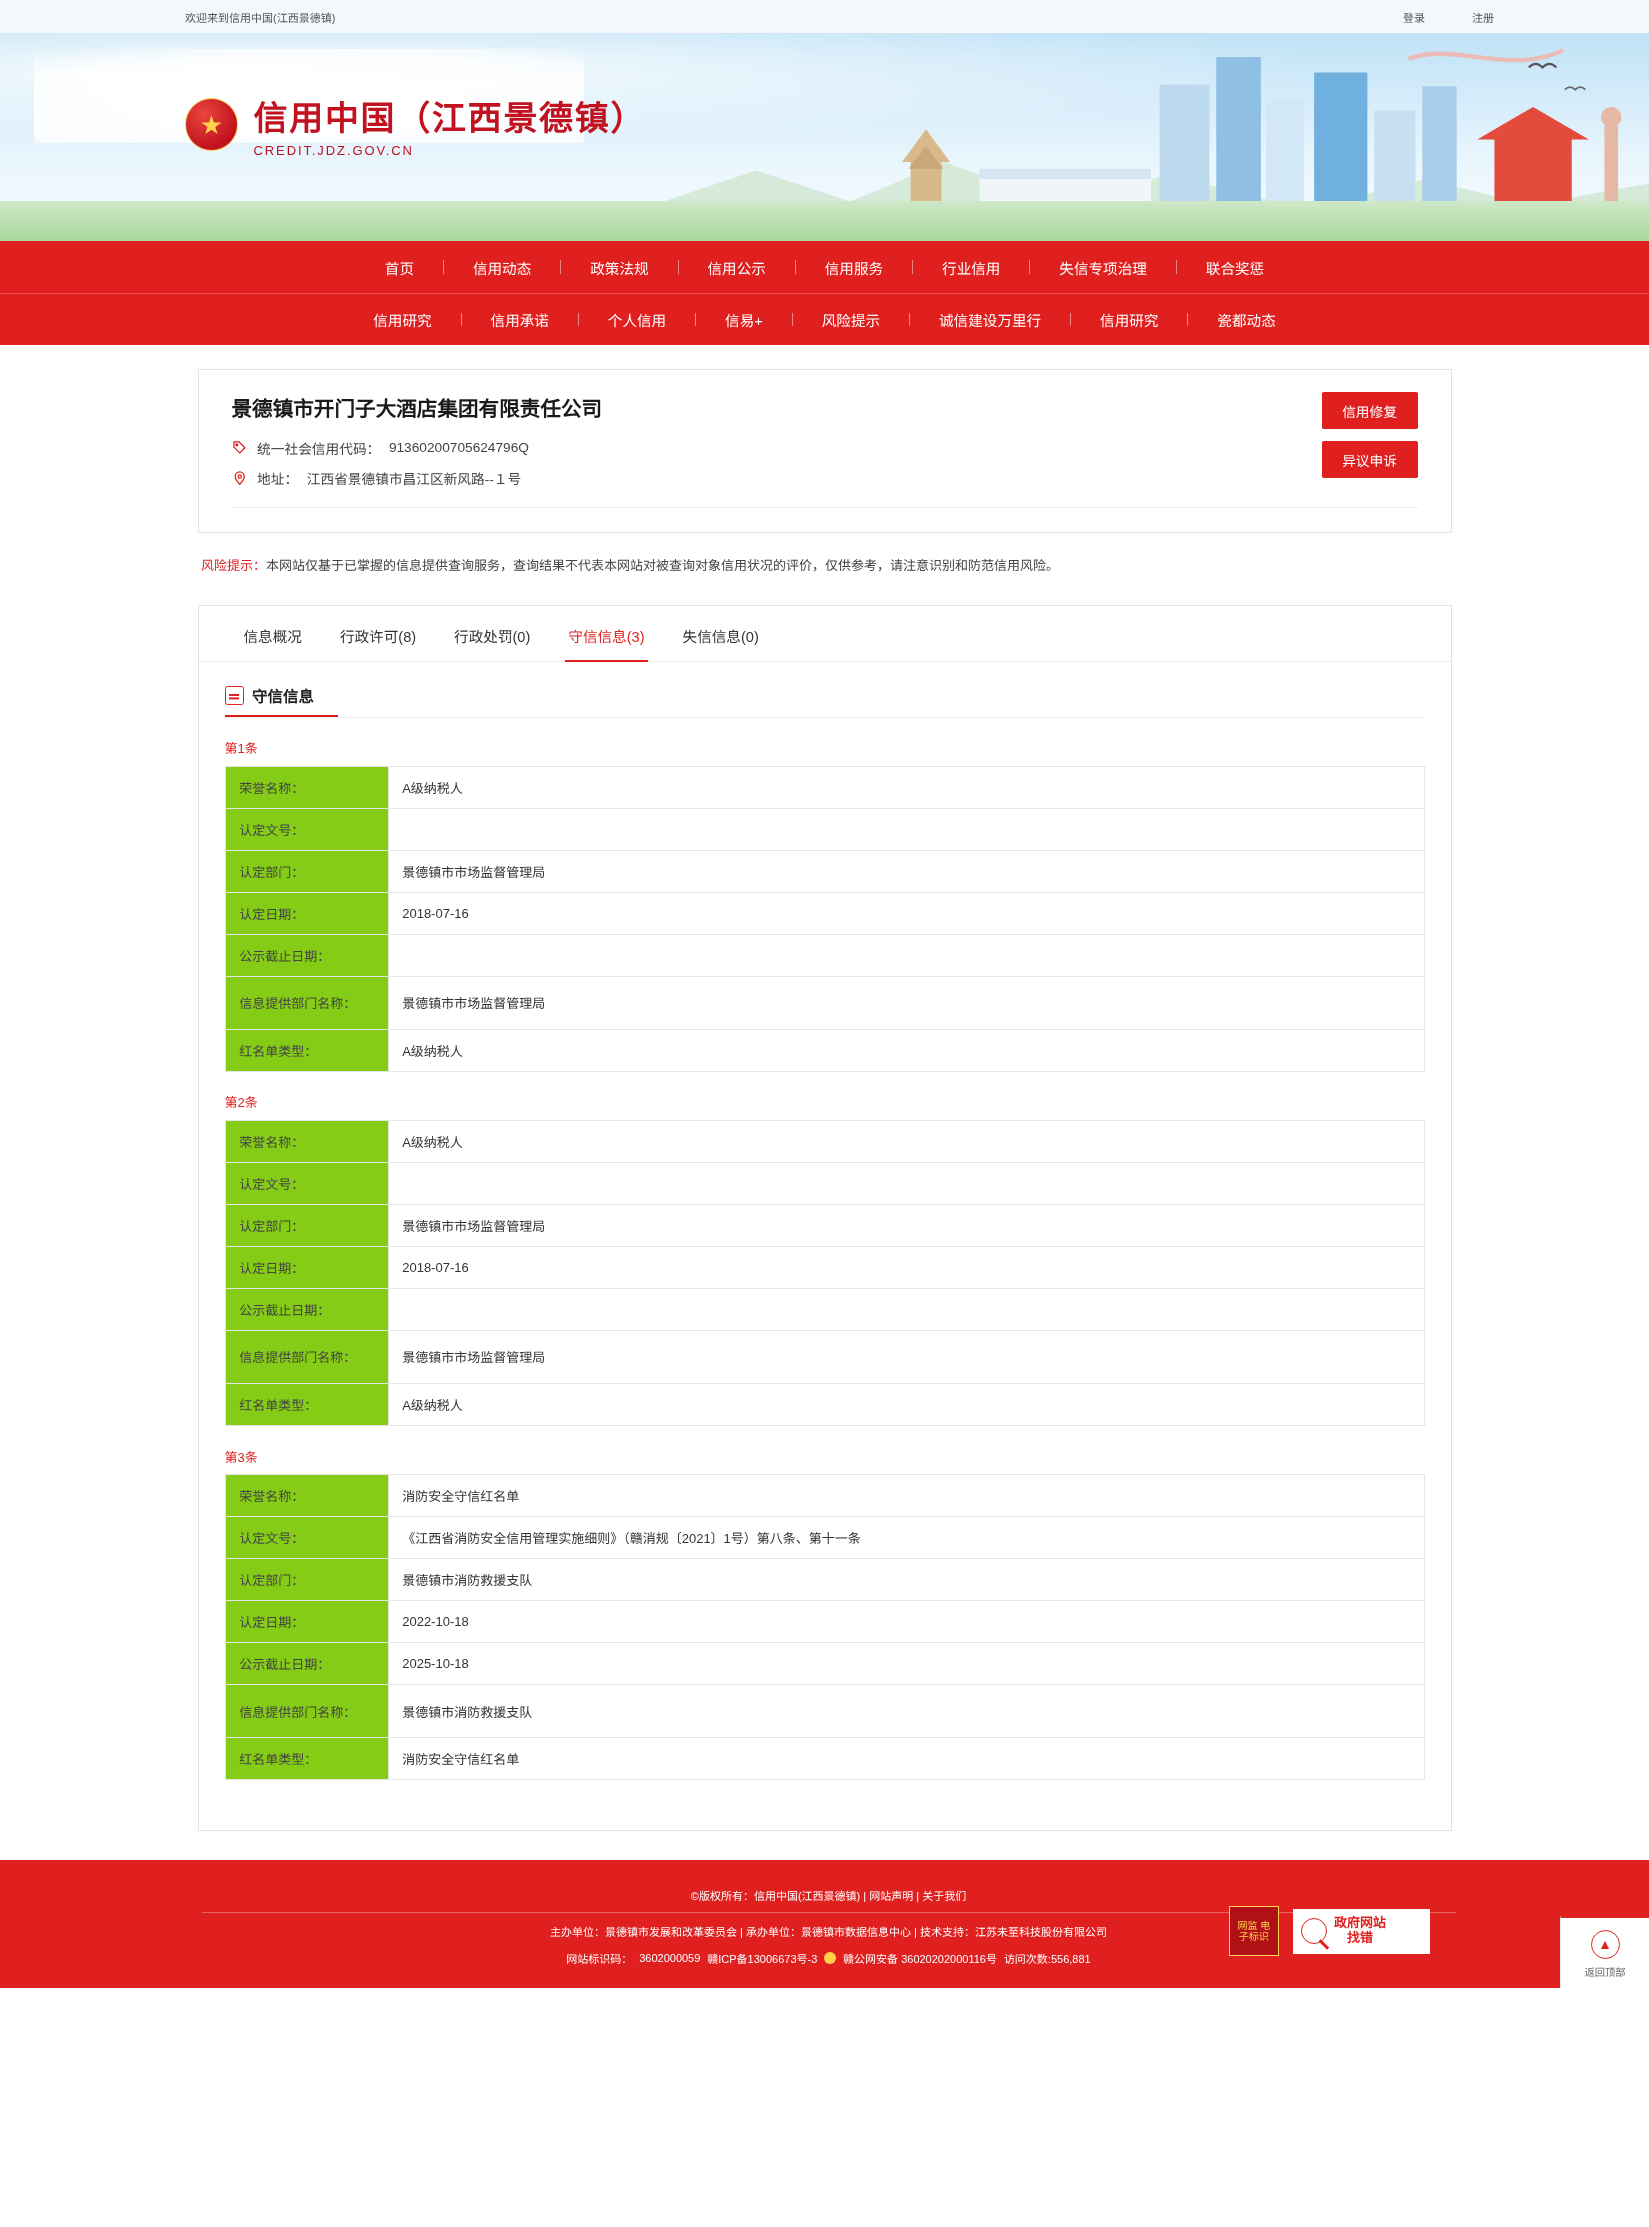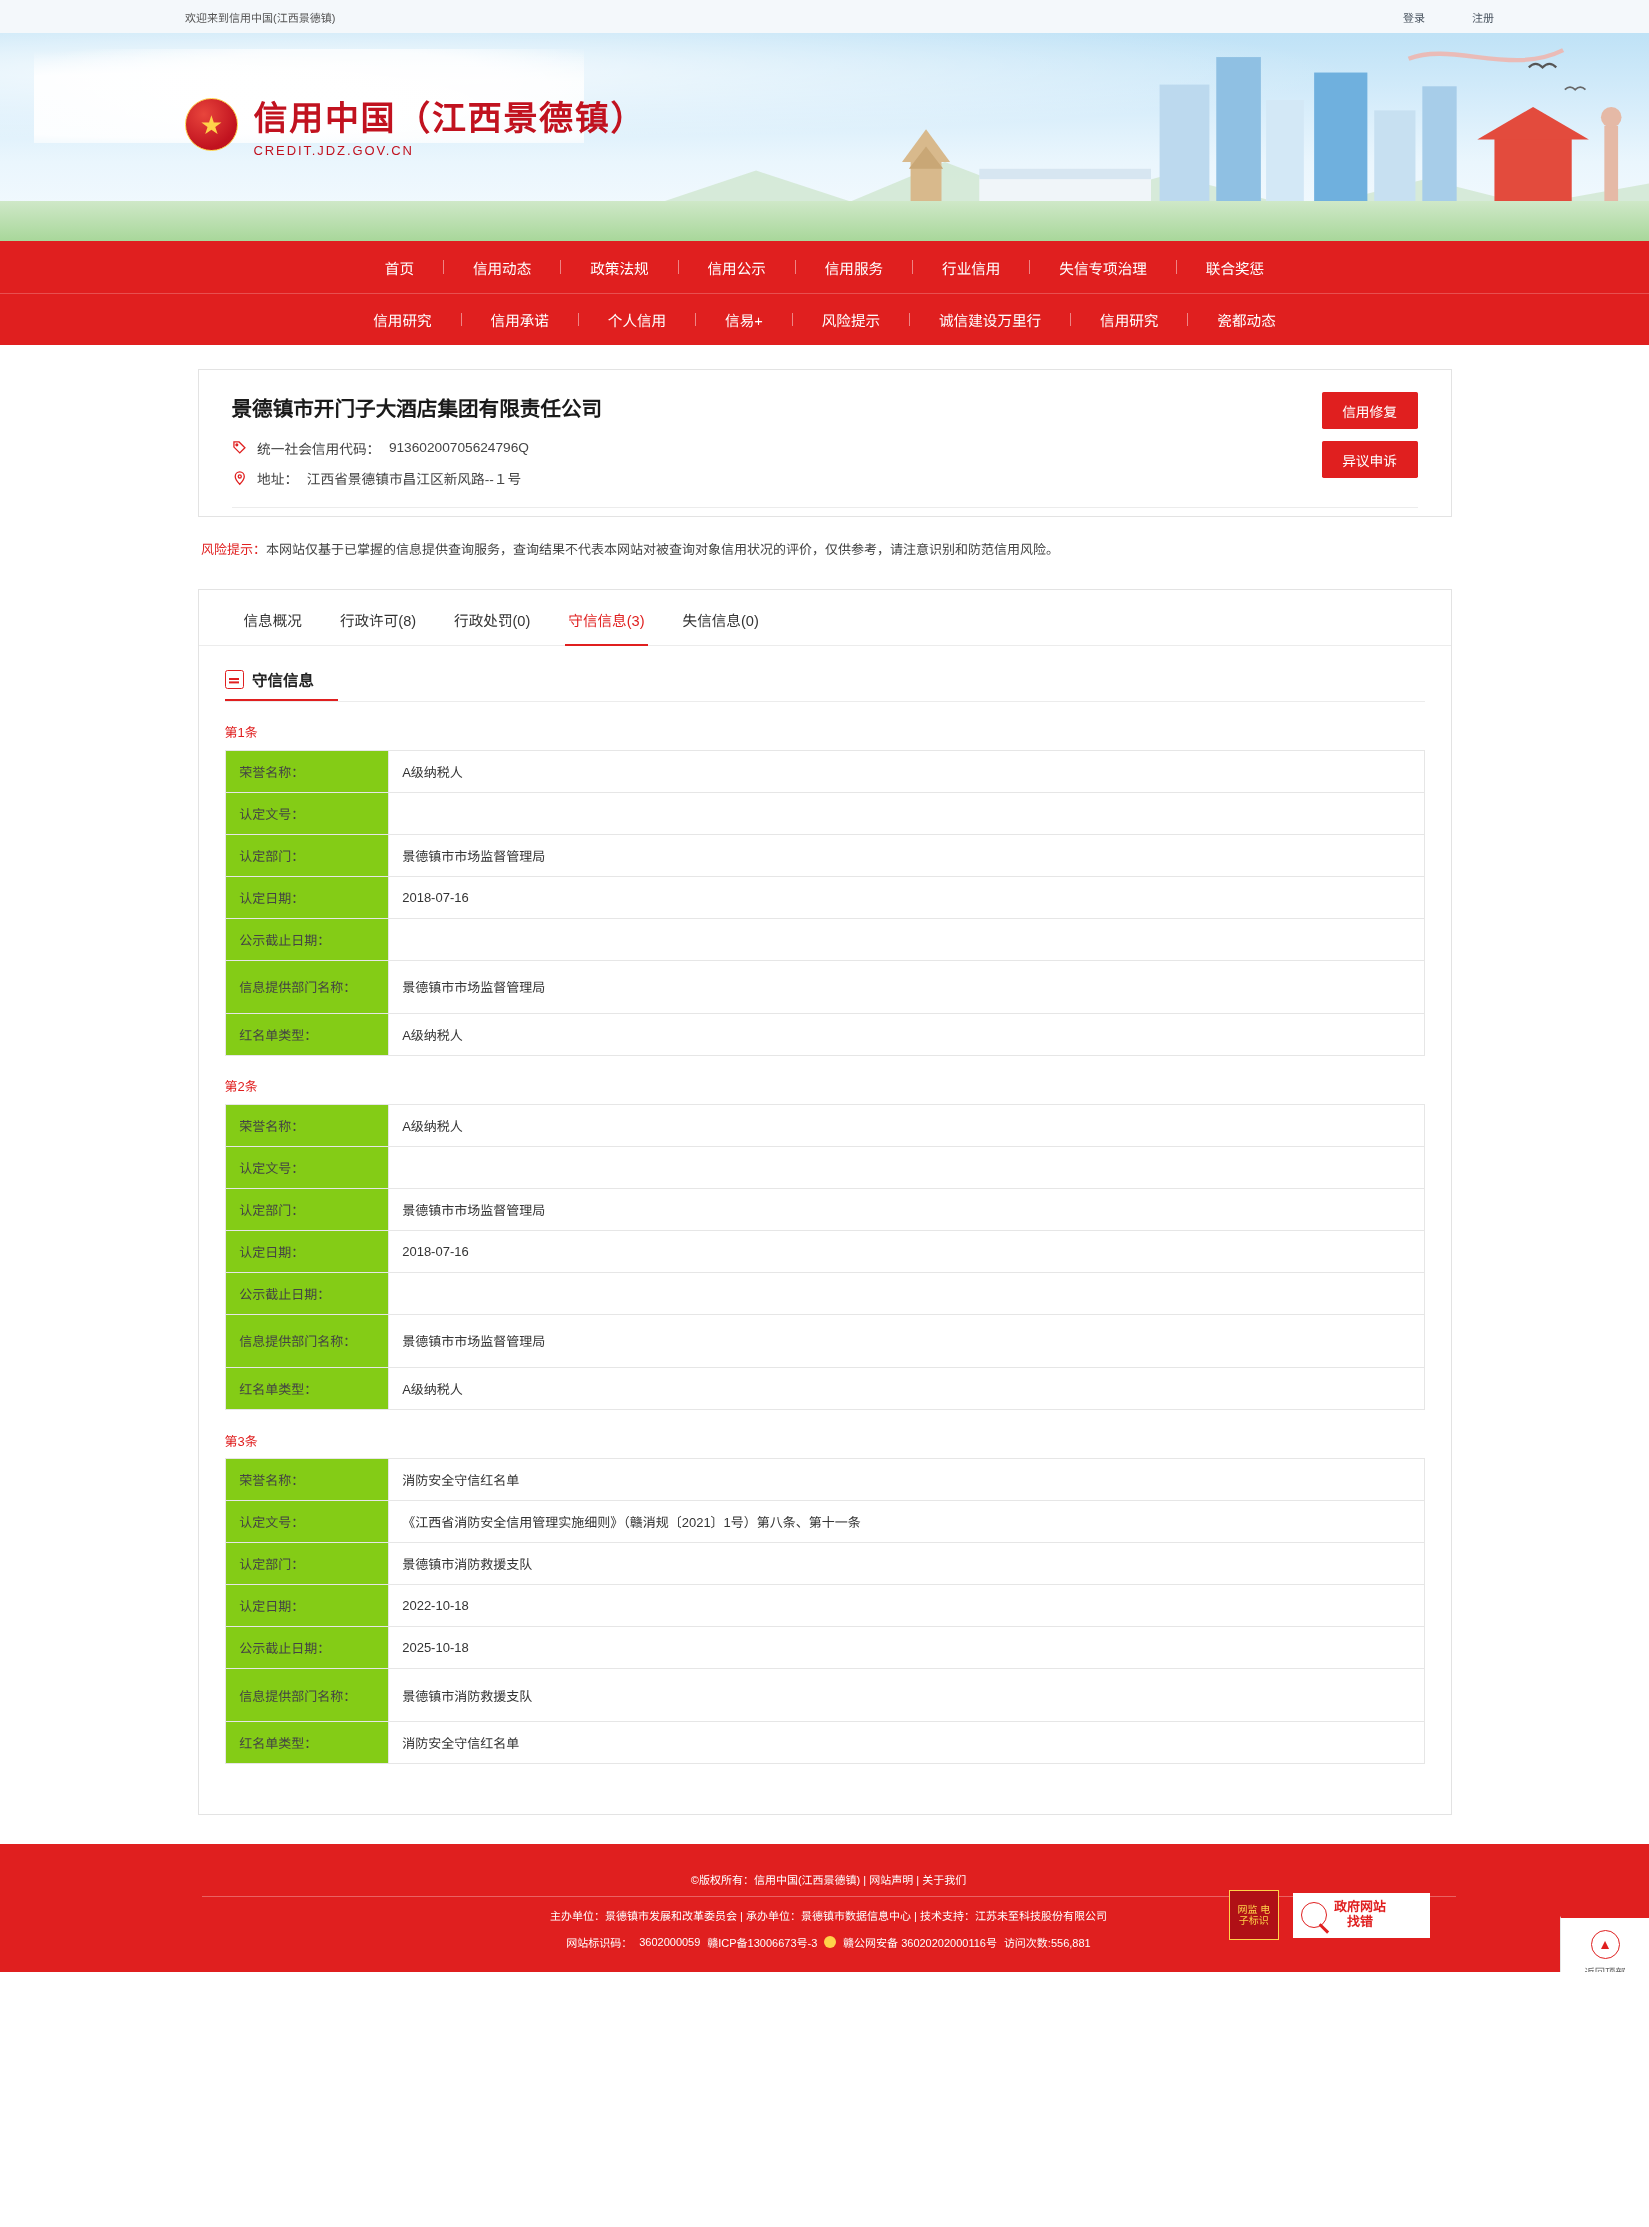--- a/index.html
+++ b/index.html
@@ -102,21 +102,21 @@
   }
 
   
   .page { background: #fff; padding: 0 0 0 0; }
   .container { width: 1254px; margin: 0 auto; }
 
   .card {
     border: 0.9px solid #e3e3e3;
     background: #fff;
     margin-top: 24px;
-    padding: 22px 33px 8px 33px;
+    padding: 22px 33px 24px 33px;
     position: relative;
   }
   .company-title {
     font-size: 20.6px; font-weight: bold; color: #1a1a1a; margin-bottom: 15.5px;
   }
   .info-line {
     display: flex; align-items: center; gap: 8.6px;
     font-size: 13.7px; color: #444; margin: 10.3px 0;
   }
   .ico {

